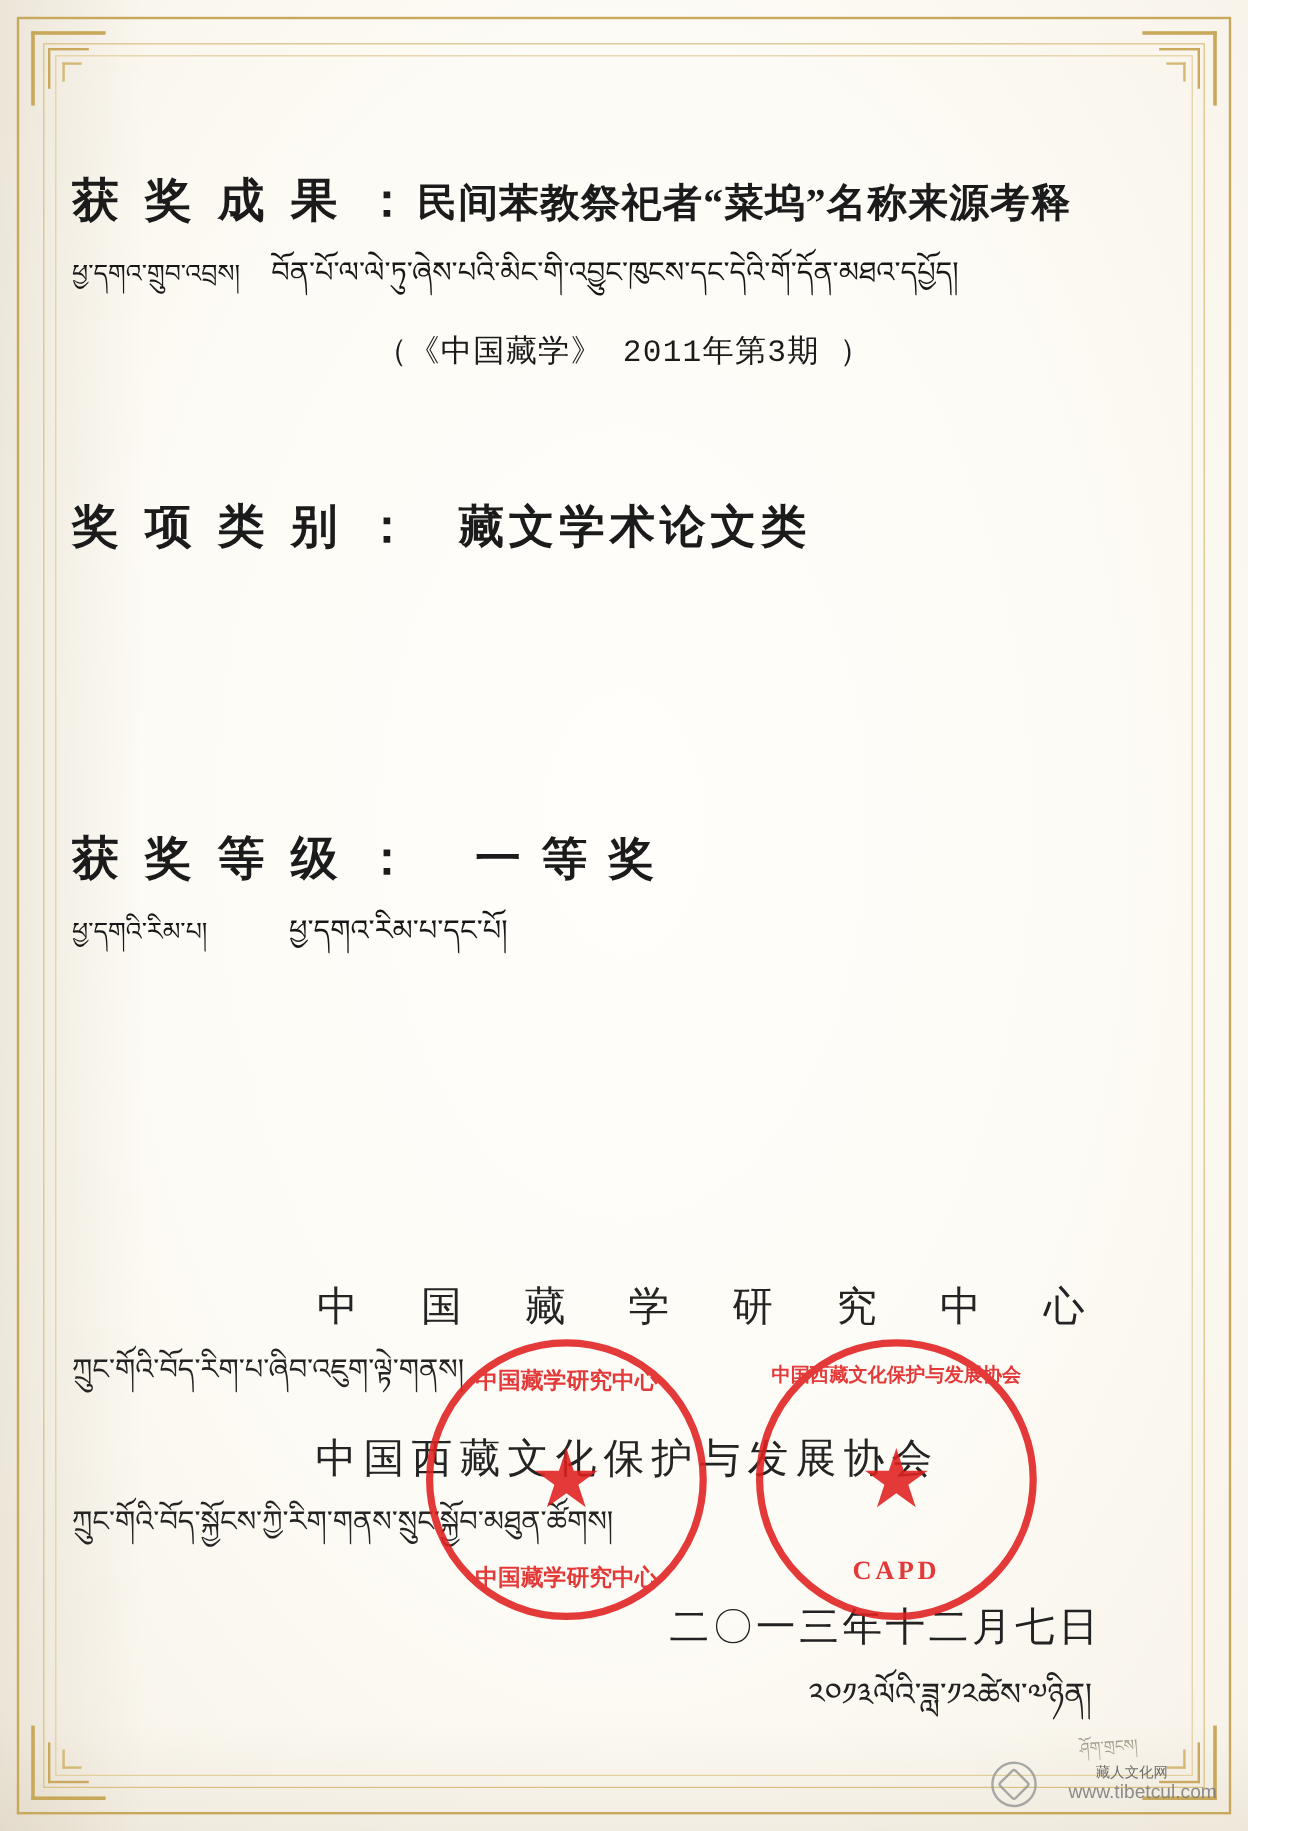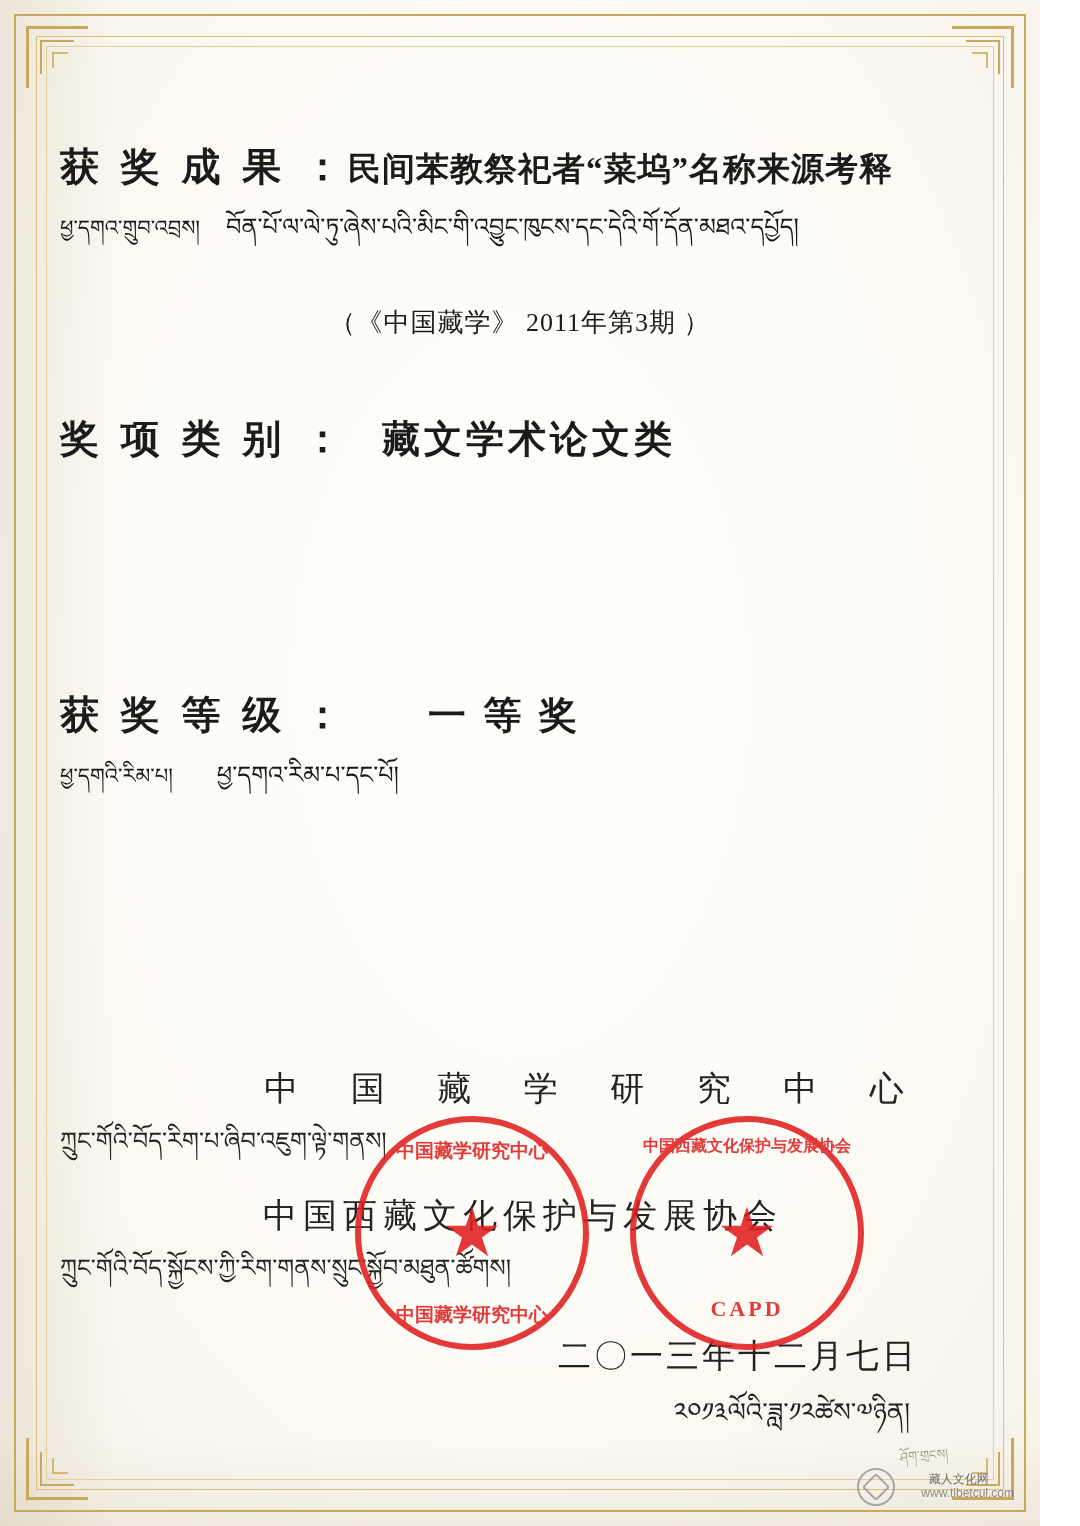--- a/index.html
+++ b/index.html
@@ -227,21 +227,21 @@
     content: "";
     position: absolute;
     left: 50%; top: 50%;
     width: 16px; height: 16px;
     transform: translate(-50%,-50%) rotate(45deg);
     border: 2px solid #9a9a9a;
     border-radius: 3px;
   }
   .wm-text { line-height: 1.15; }
   .wm-cn { font-size: 12px; color: #555; font-family: "Liberation Sans", sans-serif; text-align: center; }
-  .wm-url { font-size: 12px; color: #7a7a7a; font-family: "Liberation Sans", sans-serif; margin-left: 18px; }
+  .wm-url { font-size: 16px; color: #7a7a7a; font-family: "Liberation Sans", sans-serif; margin-left: 18px; }
 
   .handwriting {
     position: absolute;
     right: 92px;
     bottom: 48px;
     font-size: 13px;
     color: #8a8470;
     font-family: "DejaVu Sans", sans-serif;
     transform: rotate(-4deg);
     opacity: 0.75;
@@ -296,38 +296,38 @@
 
     <div class="block" style="top:140px;">
       <div class="row-cn">
         <span class="label-cn">获 奖 成 果 ：</span>
         <span class="value-cn">民间苯教祭祀者“菜坞”名称来源考释</span>
       </div>
       <div class="row-tb">
         <span class="label-tb">ཕྱ་དགའ་གྲུབ་འབྲས།</span>
         <span class="value-tb" style="margin-left:26px;">བོན་པོ་ལ་ལེ་ཏུ་ཞེས་པའི་མིང་གི་འབྱུང་ཁུངས་དང་དེའི་གོ་དོན་མཐའ་དཔྱོད།</span>
       </div>
-      <div class="subline" style="margin-top:38px;">（《中国藏学》 2011年第3期 ）</div>
+      <div class="subline" style="margin-top:8px;font-family:Liberation Mono, monospace;">（《中国藏学》 2011年第3期 ）</div>
     </div>
 
     <div class="block" style="top:412px;">
       <div class="row-cn">
         <span class="label-cn">奖 项 类 别 ：</span>
         <span class="value-cn-big" style="margin-left:34px;">藏文学术论文类</span>
       </div>
     </div>
 
     <div class="block" style="top:688px;">
       <div class="row-cn">
         <span class="label-cn">获 奖 等 级 ：</span>
-        <span class="value-cn-big" style="margin-left:80px;">一 等 奖</span>
+        <span class="value-cn-big" style="margin-left:48px;">一 等 奖</span>
       </div>
       <div class="row-tb">
         <span class="label-tb">ཕྱ་དགའི་རིམ་པ།</span>
-        <span class="value-tb" style="margin-left:44px;">ཕྱ་དགའ་རིམ་པ་དང་པོ།</span>
+        <span class="value-tb" style="margin-left:68px;">ཕྱ་དགའ་རིམ་པ་དང་པོ།</span>
       </div>
     </div>
 
     <div class="footer">
       <div class="org-line-cn" style="padding-left:150px;">中 国 藏 学 研 究 中 心</div>
       <div class="org-line-tb">ཀྲུང་གོའི་བོད་རིག་པ་ཞིབ་འཇུག་ལྟེ་གནས།</div>
       <div class="org-line-cn tight" style="margin-top:12px;">中国西藏文化保护与发展协会</div>
       <div class="org-line-tb">ཀྲུང་གོའི་བོད་སྐྱོངས་ཀྱི་རིག་གནས་སྲུང་སྐྱོབ་མཐུན་ཚོགས།</div>
       <div class="date-cn">二〇一三年十二月七日</div>
       <div class="date-tb">༢༠༡༣ལོའི་ཟླ་༡༢ཚེས་༧ཉིན།</div>

